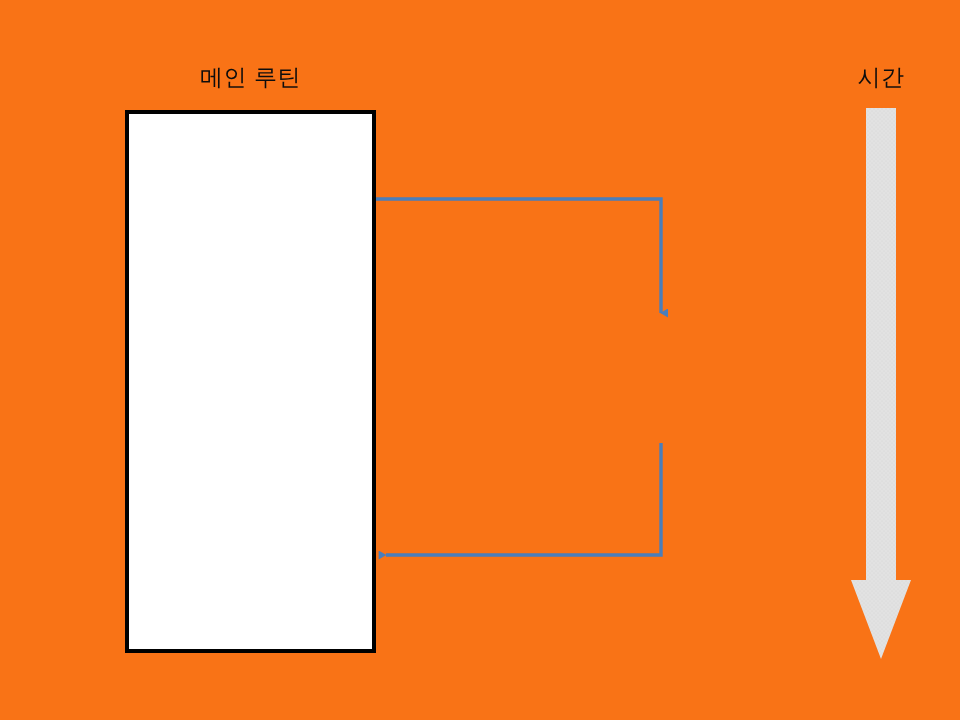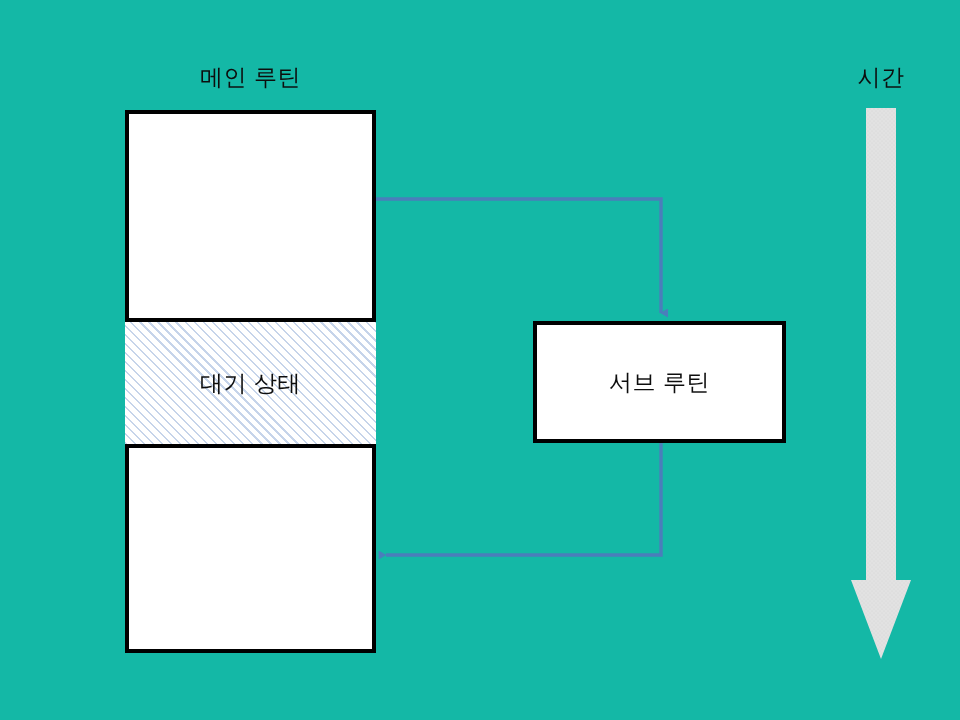--- a/index.html
+++ b/index.html
@@ -11,21 +11,21 @@
   body {
     width: 960px;
     height: 720px;
     font-family: "Liberation Sans", "DejaVu Sans", sans-serif;
     overflow: hidden;
   }
   #canvas {
     position: relative;
     width: 960px;
     height: 720px;
-    background: #14b8a6;
+    background: #f97316;
   }
 
   
   .label {
     position: absolute;
     font-size: 23px;
     color: #0d0d0d;
     white-space: nowrap;
     letter-spacing: 0.5px;
     line-height: 1;
@@ -144,29 +144,23 @@
 <div id="canvas">
 
   <div class="label" id="main-routine-title">메인 루틴</div>
 
   <div class="label" id="time-axis-title">시간</div>
 
   <div id="main-routine-box"></div>
 
   <div class="segment" id="segment-running-top"></div>
 
-  <div class="segment" id="segment-waiting">
-    <div class="segment-text">대기 상태</div>
-  </div>
 
   <div class="segment" id="segment-running-bottom"></div>
 
-  <div id="subroutine-box">
-    <span id="subroutine-label">서브 루틴</span>
-  </div>
 
   <svg id="connectors" viewBox="0 0 960 720">
     <defs>
       <marker id="arrowhead-down" markerWidth="9" markerHeight="9" refX="4.5" refY="7.6" orient="auto" markerUnits="userSpaceOnUse">
         <polygon points="0,0.6 9,0.6 4.5,8.4" fill="#4a7ebb"></polygon>
       </marker>
       <marker id="arrowhead-left" markerWidth="9" markerHeight="9" refX="1.0" refY="4.5" orient="auto" markerUnits="userSpaceOnUse">
         <polygon points="8.4,0 8.4,9 0.6,4.5" fill="#4a7ebb"></polygon>
       </marker>
     </defs>

